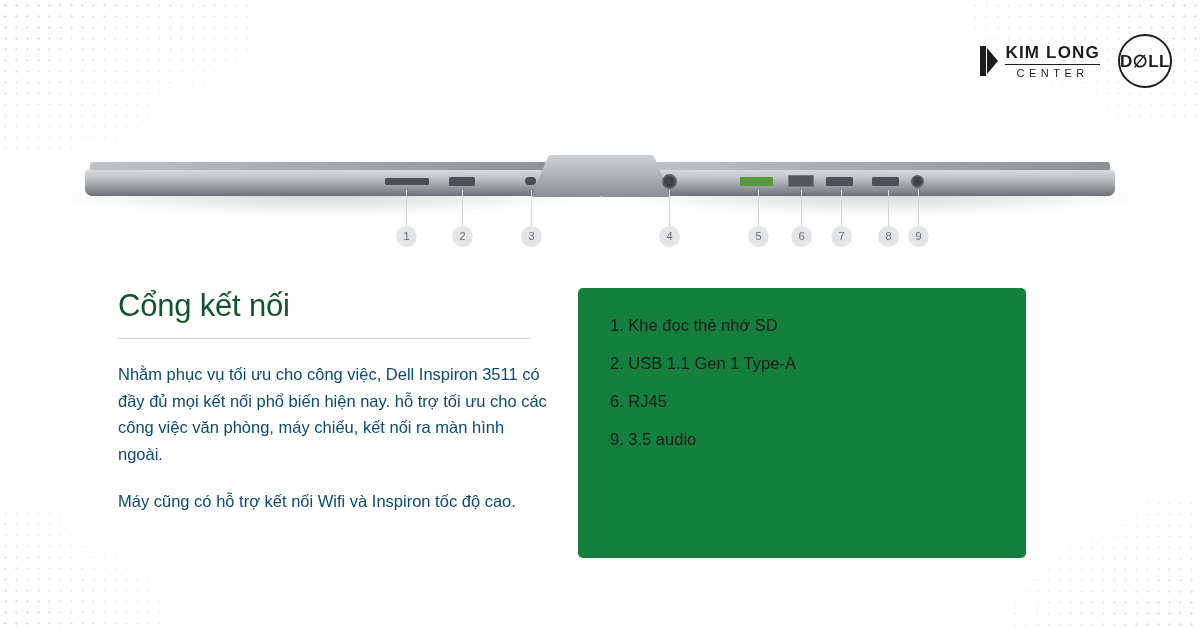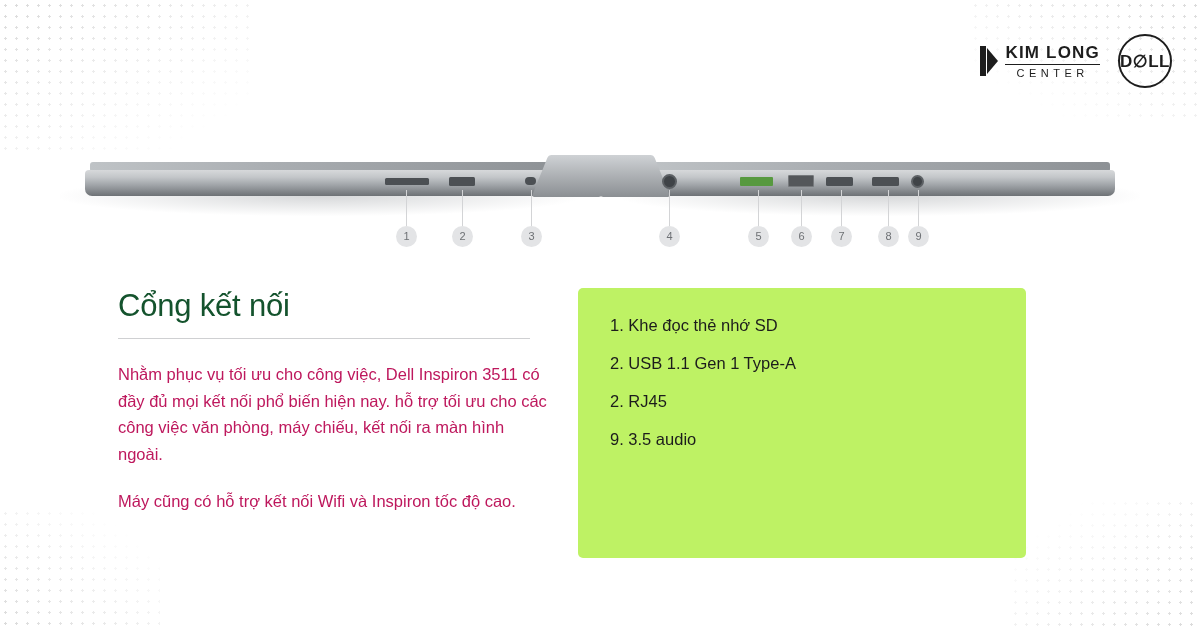--- a/index.html
+++ b/index.html
@@ -124,29 +124,29 @@
     position: absolute; left: 118px; top: 288px; width: 430px;
   }
   .heading {
     font-size: 31px; color: #14532d; font-weight: normal;
     margin: 0 0 14px 0; letter-spacing: -0.2px;
   }
   .rule {
     width: 412px; height: 1px; background: #cfd0d2; margin-bottom: 22px;
   }
   .para {
-    font-size: 16.5px; line-height: 1.62; color: #be185d; margin: 0 0 20px 0;
+    font-size: 16.5px; line-height: 1.62; color: #0c4a6e; margin: 0 0 20px 0;
   }
   .para:last-child { margin-bottom: 0; }
 
   
   .panel {
     position: absolute; left: 578px; top: 288px;
     width: 448px; height: 270px;
-    background: #bef264; border-radius: 5px;
+    background: #15803d; border-radius: 5px;
     padding: 26px 32px 0 32px;
   }
   .plist { margin: 0; padding: 0; list-style: none; }
   .plist li {
     font-size: 16.5px; color: #1c1c1c; line-height: 1.45;
     margin-bottom: 14px; display: block;
   }
   .row-inline { display: flex; gap: 0; }
   .row-inline .cell { font-size: 16.5px; color: #1c1c1c; }
   .row-inline .cell.c1 { width: 115px; }
@@ -227,18 +227,18 @@
     <h1 class="heading">Cổng kết nối</h1>
     <div class="rule"></div>
     <p class="para">Nhằm phục vụ tối ưu cho công việc, Dell Inspiron 3511 có đầy đủ mọi kết nối phổ biến hiện nay. hỗ trợ tối ưu cho các công việc văn phòng, máy chiếu, kết nối ra màn hình ngoài.</p>
     <p class="para">Máy cũng có hỗ trợ kết nối Wifi và Inspiron tốc độ cao.</p>
   </div>
 
   <div class="panel">
     <ul class="plist">
       <li>1. Khe đọc thẻ nhớ SD</li>
       <li>2. USB 1.1 Gen 1 Type-A</li>
-      <li>2. RJ45</li>
+      <li>6. RJ45</li>
       <li>9. 3.5 audio</li>
     </ul>
   </div>
 
 </div>
 
 </body></html>

